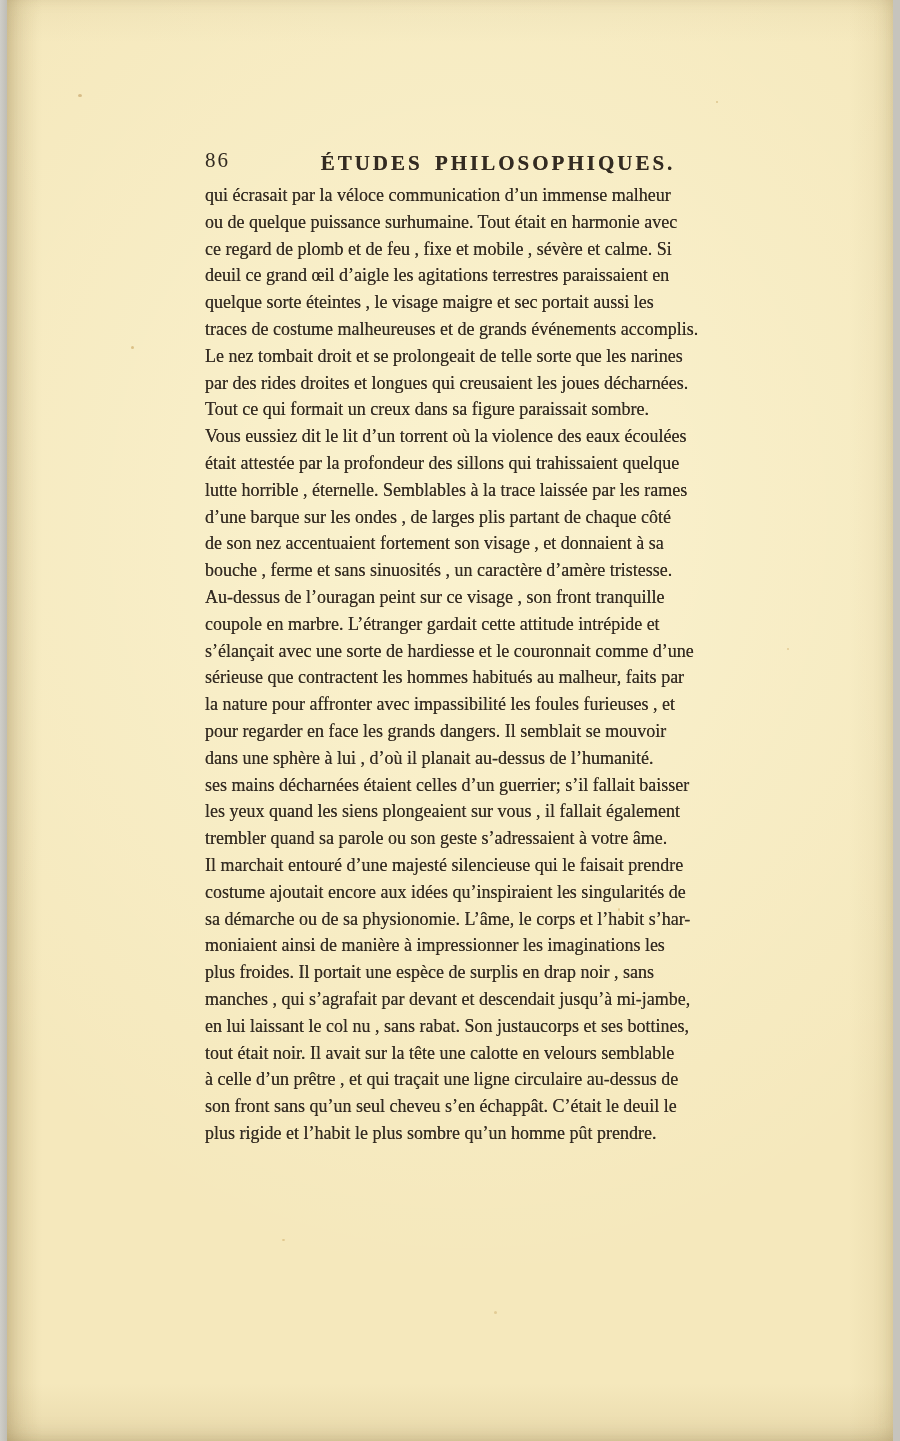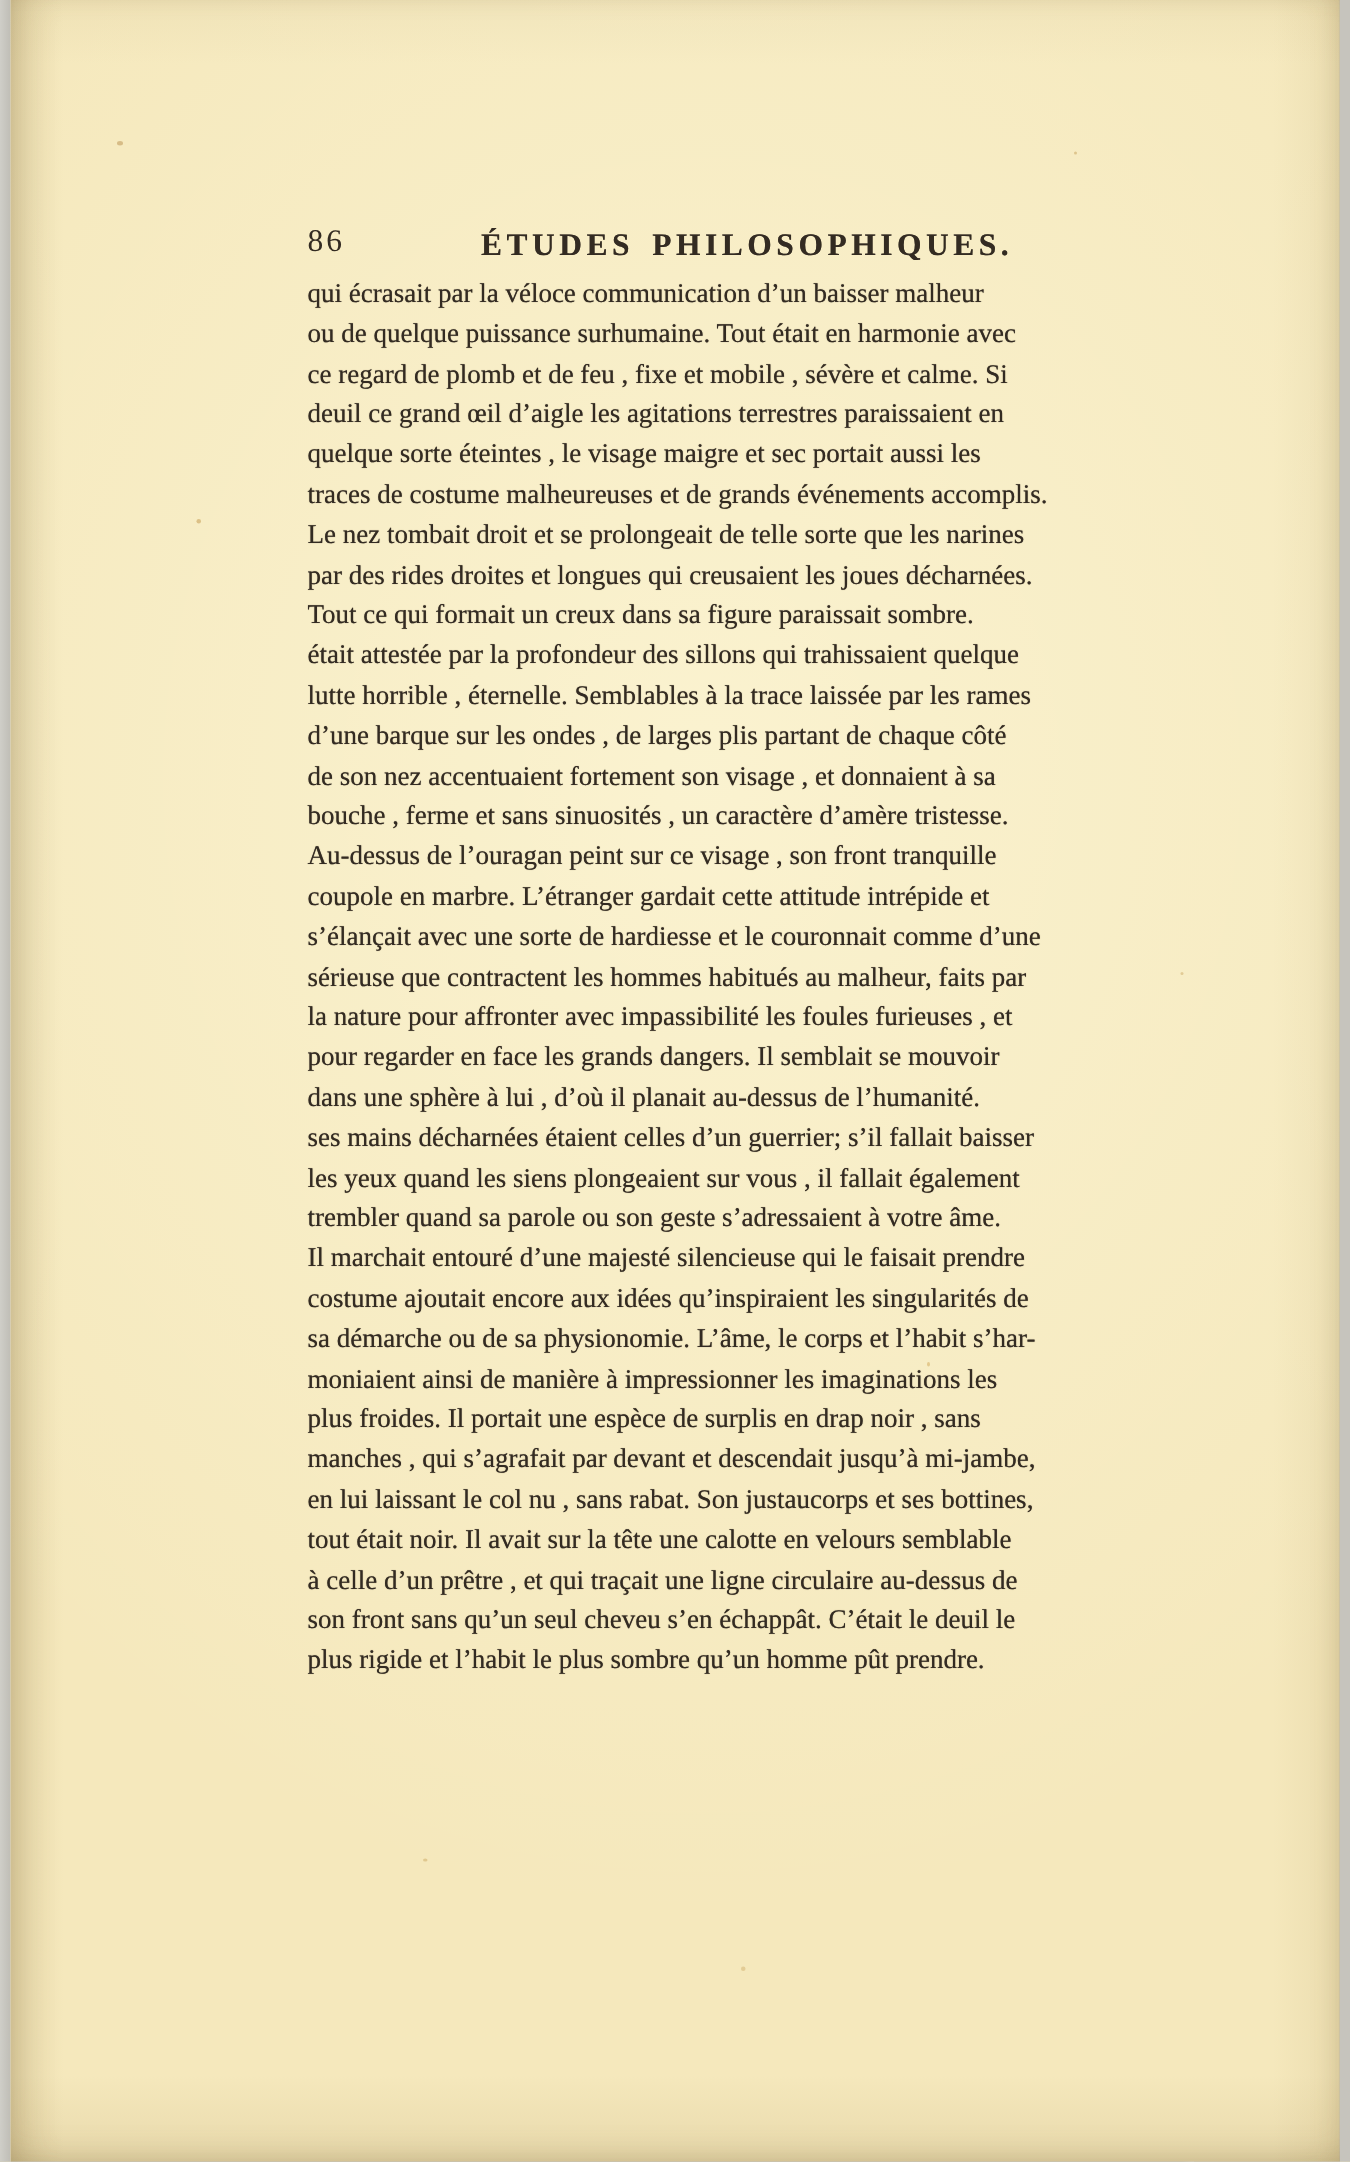--- a/index.html
+++ b/index.html
@@ -109,29 +109,30 @@
       <div class="speck s6"></div>
       <div class="speck s7"></div>
     </div>
 
     <div class="header-row">
       <span class="page-number">86</span>
       <span class="running-title">ÉTUDES PHILOSOPHIQUES.</span>
     </div>
 
     <div class="body-text">
-        <div class="line">qui écrasait par la véloce communication d’un baisser malheur</div>
+        <div class="line">qui écrasait par la véloce communication d’un immense malheur</div>
         <div class="line">ou de quelque puissance surhumaine. Tout était en harmonie avec</div>
         <div class="line">ce regard de plomb et de feu , fixe et mobile , sévère et calme. Si</div>
         <div class="line">deuil ce grand œil d’aigle les agitations terrestres paraissaient en</div>
         <div class="line">quelque sorte éteintes , le visage maigre et sec portait aussi les</div>
         <div class="line">traces de costume malheureuses et de grands événements accomplis.</div>
         <div class="line">Le nez tombait droit et se prolongeait de telle sorte que les narines</div>
         <div class="line">par des rides droites et longues qui creusaient les joues décharnées.</div>
         <div class="line">Tout ce qui formait un creux dans sa figure paraissait sombre.</div>
+        <div class="line">Vous eussiez dit le lit d’un torrent où la violence des eaux écoulées</div>
         <div class="line">était attestée par la profondeur des sillons qui trahissaient quelque</div>
         <div class="line">lutte horrible , éternelle. Semblables à la trace laissée par les rames</div>
         <div class="line">d’une barque sur les ondes , de larges plis partant de chaque côté</div>
         <div class="line">de son nez accentuaient fortement son visage , et donnaient à sa</div>
         <div class="line">bouche , ferme et sans sinuosités , un caractère d’amère tristesse.</div>
         <div class="line">Au-dessus de l’ouragan peint sur ce visage , son front tranquille</div>
         <div class="line">coupole en marbre. L’étranger gardait cette attitude intrépide et</div>
         <div class="line">s’élançait avec une sorte de hardiesse et le couronnait comme d’une</div>
         <div class="line">sérieuse que contractent les hommes habitués au malheur, faits par</div>
         <div class="line">la nature pour affronter avec impassibilité les foules furieuses , et</div>

